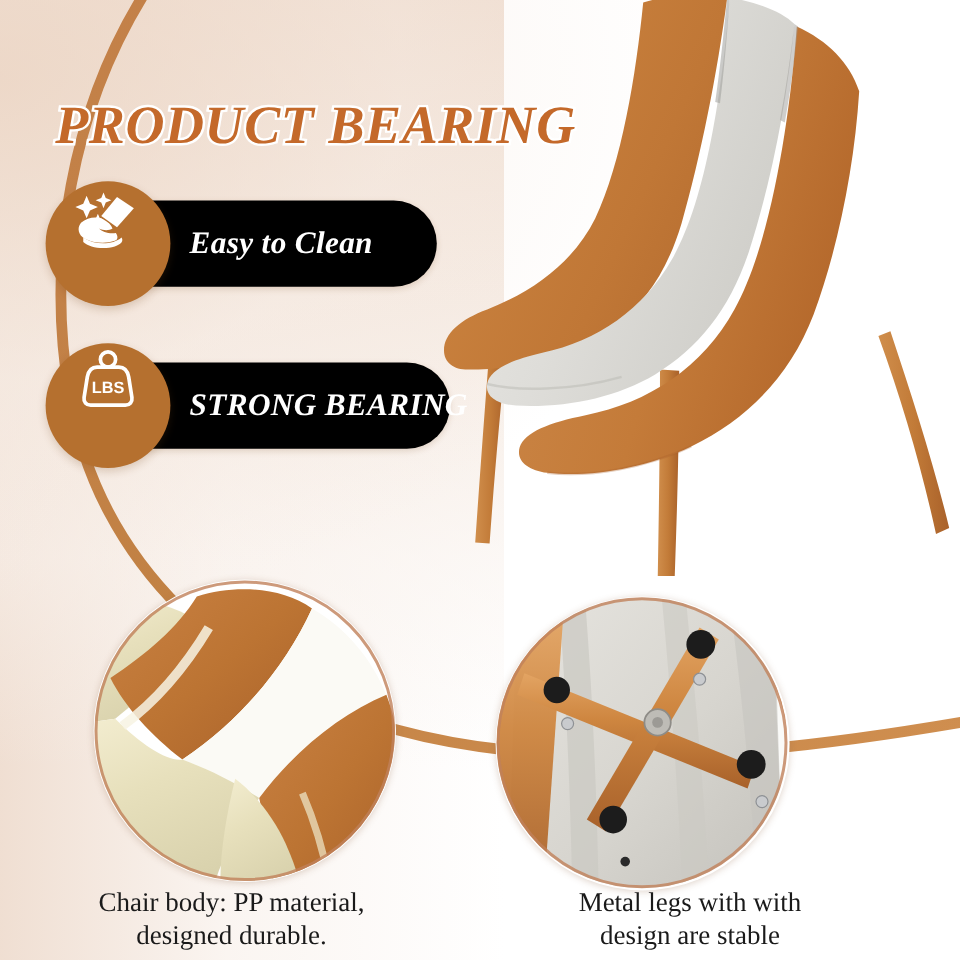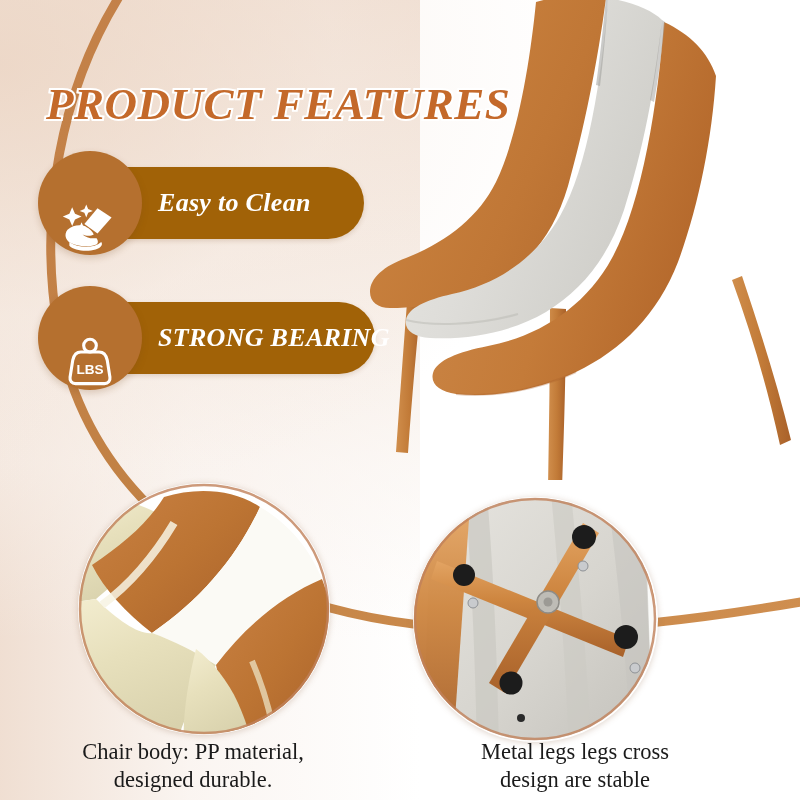--- a/index.html
+++ b/index.html
@@ -39,39 +39,39 @@
     paint-order:stroke fill;
     text-shadow:0 0 2px #fff;
     z-index:7;
   }
 
   
   .feature{position:absolute;z-index:6;height:104px;}
   .feature .pill{
     position:absolute;left:52px;top:16px;height:72px;
     border-radius:36px;
-    background:#a16207;
+    background:#000000;
     display:flex;align-items:center;
     padding:0 26px 0 68px;
     box-sizing:border-box;
     box-shadow:0 2px 5px rgba(120,70,25,0.18);
   }
   .feature .pill-label{
     font-family:"Liberation Serif", serif;
     font-weight:700;font-style:italic;
     color:#FFFFFF;
     font-size:26px;
     white-space:nowrap;
     letter-spacing:0.3px;
   }
   .feature .circle{
     position:absolute;left:0;top:0;width:104px;height:104px;
     border-radius:50%;
     background:#B5702F;
-    display:flex;align-items:flex-end;justify-content:center;
+    display:flex;align-items:flex-start;justify-content:center;
     box-shadow:0 3px 7px rgba(120,70,25,0.22);
   }
   .feature .circle svg{display:block;}
 
   #feat-clean{left:38px;top:151px;}
   #feat-clean .pill{width:274px;}
   #feat-bearing{left:38px;top:286px;}
   #feat-bearing .pill{width:285px;}
 
   
@@ -135,21 +135,21 @@
       <linearGradient id="legGrad" x1="0" y1="0" x2="1" y2="0">
         <stop offset="0%" stop-color="#D08E4C"></stop>
         <stop offset="50%" stop-color="#C27B38"></stop>
         <stop offset="100%" stop-color="#A9612A"></stop>
       </linearGradient>
     </defs>
 
     <path d="M 122 -8 C 60 90, 38 215, 58 330 C 82 470, 190 570, 330 608 C 470 646, 640 630, 812 600" fill="none" stroke="url(#arcGrad)" stroke-width="9" stroke-linecap="round" opacity="0.97"></path>
   </svg>
 
-  <h1 class="title">PRODUCT FEATURES</h1>
+  <h1 class="title">PRODUCT BEARING</h1>
 
   <svg class="chair-photo" viewBox="0 0 450 490" width="450" height="490">
 
     <path d="M 48 300 C 44 350, 40 405, 36 462 L 48 463 C 52 406, 57 351, 62 301 Z" fill="url(#legGrad)"></path>
 
     <path d="M 372 290 C 392 345, 408 400, 420 455 L 431 450 C 418 396, 400 340, 382 286 Z" fill="url(#legGrad)"></path>
 
     <path d="M 190 318 C 190 380, 189 440, 188 498 L 202 498 C 204 441, 206 381, 206 319 Z" fill="url(#legGrad)"></path>
 
     <path d="M 176 12
@@ -316,16 +316,16 @@
 
         <path d="M22 22 L42 22 C47 22, 50 26, 51 31 L54 50 C54.6 54, 52 57, 48 57
                  L16 57 C12 57, 9.4 54, 10 50 L13 31 C14 26, 17 22, 22 22 Z" fill="none" stroke="#ffffff" stroke-width="3.4" stroke-linejoin="round"></path>
         <text x="32" y="46" text-anchor="middle" font-family="Liberation Sans, sans-serif" font-size="15" font-weight="700" fill="#ffffff">LBS</text>
       </svg>
     </div>
   </div>
 
   <div class="caption" id="caption-body">Chair body: PP material,
 designed durable.</div>
-  <div class="caption" id="caption-legs">Metal legs legs cross
+  <div class="caption" id="caption-legs">Metal legs with with
 design are stable</div>
 
 </div>
 
 </body></html>

